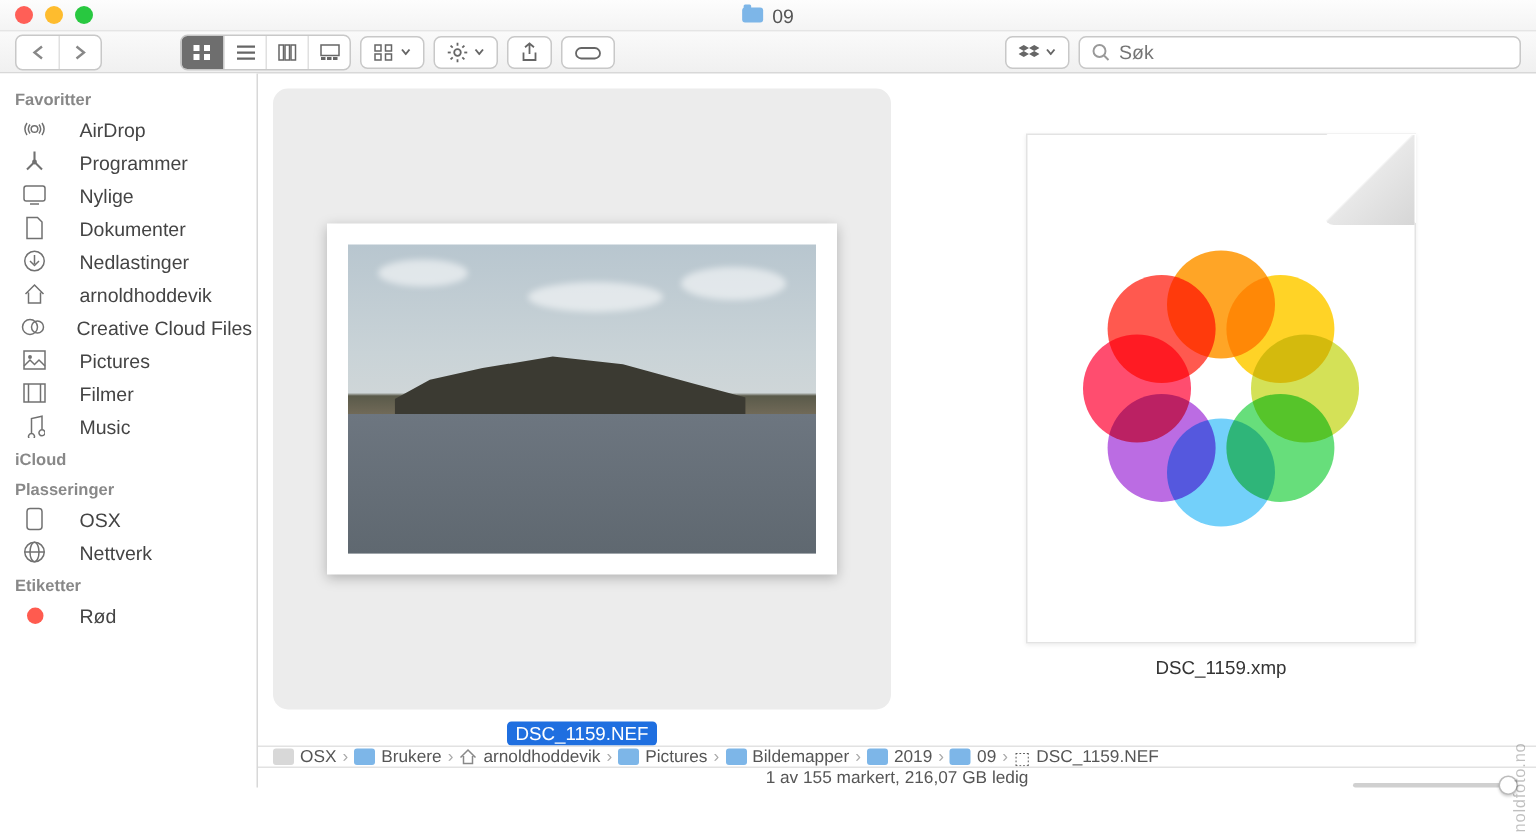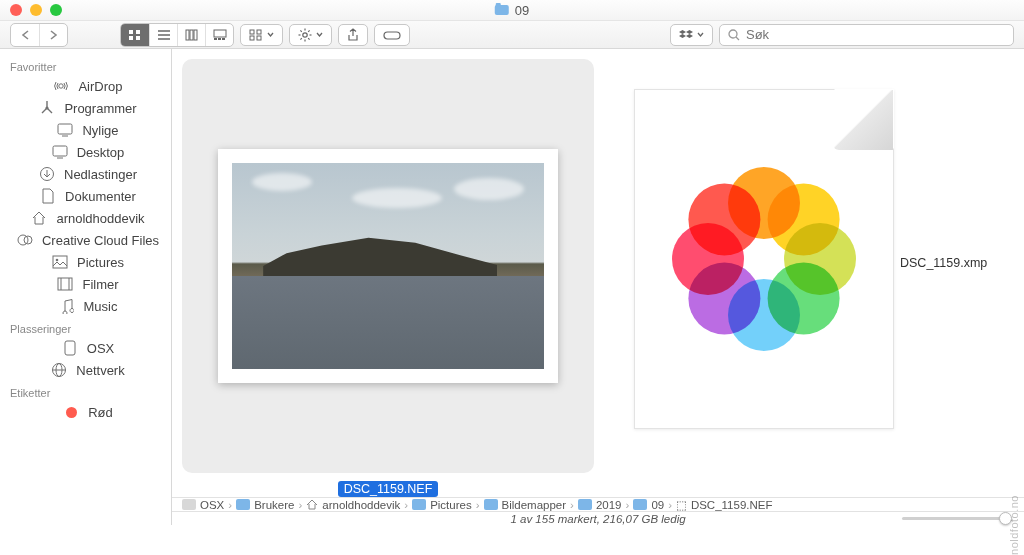--- a/index.html
+++ b/index.html
@@ -26,58 +26,58 @@
 .tb-item + .tb-item { border-left: 1px solid #e0e0e0;}
 .tb-item.active { background:#6e6e6e; color:#fff; }
 .tb-single { border:1px solid #c8c8c8; border-radius:5px; background:#fff; height:22px; padding: 0 8px; display:flex; align-items:center; gap:4px; color:#666;}
 .flex-spacer { flex: 1; }
 .search-box { border:1px solid #c8c8c8; border-radius:5px; background:#fff; height:22px; width:295px; display:flex; align-items:center; padding: 0 8px; gap:6px; color:#999;}
 .search-box input { border:none; outline:none; flex:1; font-size:13px; background:transparent; }
 
 
 .body { display:flex; height: 476px; }
 .sidebar { width: 172px; background:#fff; border-right:1px solid #d8d8d8; padding: 6px 0 0 0; overflow:hidden;}
-.sb-heading { font-size:11px; color:#888; padding: 6px 10px 2px; }
-.sb-item { display:flex; align-items:center; gap:8px; padding: 3px 10px 3px 14px; color:#444; cursor:default; white-space:nowrap; overflow:hidden; text-overflow:ellipsis;justify-content:center;}
+.sb-heading { font-size:11px; color:#888; padding: 6px 10px 2px; font-weight: bold; }
+.sb-item { display:flex; align-items:center; gap:21px; padding: 3px 10px 3px 14px; color:#444; cursor:default; white-space:nowrap; overflow:hidden; text-overflow:ellipsis;}
 .sb-icon { width:18px; height:16px; display:flex; align-items:center; justify-content:center; color:#717171; }
 .tag-dot { width:11px; height:11px; border-radius:50%; }
 
 .content { flex:1; display:flex; flex-direction:column; }
 .files { flex:1; display:flex; gap:40px; padding: 10px 30px 0 10px; align-items:flex-start; }
 
 
 .sel-wrap { width: 412px; height:414px; background:#ececec; border-radius:10px; display:flex; align-items:center; justify-content:center; }
 .photo-frame { background:#fff; padding:14px; box-shadow: 0 2px 8px rgba(0,0,0,0.25); }
 .photo { width: 312px; height: 206px; background: linear-gradient(to bottom, #b8c6cf 0%, #c9d3d7 35%, #cfd6d8 48%, #5a5a4a 49%, #716a58 55%, #6e7680 56%, #6a737c 100%); position:relative; overflow:hidden;}
 .photo .sky-cloud { position:absolute; background:rgba(255,255,255,0.55); border-radius:50%; filter:blur(2px);}
 .photo .mountain { position:absolute; bottom:45%; left:10%; width:75%; height:25%; background:#3b3a32; clip-path: polygon(0 80%, 10% 55%, 25% 40%, 45% 25%, 65% 35%, 85% 60%, 100% 78%, 100% 100%, 0 100%);}
 .photo .sea { position:absolute; bottom:0; left:0; right:0; height:45%; background:linear-gradient(#6d7680,#5f6870);}
 .file1-label-wrap { text-align:center; }
 .file-label { display:inline-block; margin-top:8px; padding: 1px 6px; border-radius:3px; font-size:12.5px;}
 .file-label.selected { background:#1f6fe0; color:#fff; }
 
 
-.xmp-tile { flex:1; display:flex; flex-direction:row; align-items:center; padding-top: 30px;}
+.xmp-tile { flex:1; display:flex; flex-direction:column; align-items:center; padding-top: 30px;}
 .doc-icon { width:260px; height:340px; background:#fff; border:1px solid #e3e3e3; position:relative; display:flex; align-items:center; justify-content:center; box-shadow: 0 1px 3px rgba(0,0,0,0.08);}
 .doc-icon::after { content:""; position:absolute; top:0; right:0; width:60px; height:60px; background:linear-gradient(135deg, transparent 48%, #e8e8e8 50%, #d6d6d6 100%); border-bottom-left-radius: 6px;}
 .doc-icon::before { content:""; position:absolute; top:-1px; right:-1px; width:60px; height:60px; background:#fff; clip-path: polygon(100% 0, 0 0, 100% 100%);}
 .photos-flower { width: 210px; height:210px; position:relative; }
 .petal { position:absolute; width:72px; height:72px; border-radius:50%; left:50%; top:50%; transform-origin: 50% 50%; opacity: 0.85; mix-blend-mode: multiply;}
 
 
 .pathbar { height: 22px; border-top:1px solid #e2e2e2; display:flex; align-items:center; gap:4px; padding: 0 10px; font-size:11.5px; color:#555; overflow:hidden;}
 .pb-item { display:flex; align-items:center; gap:4px; white-space:nowrap;}
 .pb-sep { color:#aaa; }
 .pb-icon { width:14px; height:11px; display:inline-block; }
 .pb-folder { background:#7db6e8; border-radius:2px; position:relative;}
 .pb-drive { background:#d8d8d8; border-radius:2px;}
 .pb-home { color:#888; }
 
 
-.statusbar { height: 22px; border-top:1px solid #e2e2e2; display:flex; align-items:center; justify-content:center; font-size:11.5px; color:#555; position:relative;font-style:italic;}
+.statusbar { height: 22px; border-top:1px solid #e2e2e2; display:flex; align-items:flex-end; justify-content:center; font-size:11.5px; color:#555; position:relative;}
 .zoom-slider { position:absolute; right:12px; display:flex; align-items:center; gap:6px;}
 .slider-track { width:110px; height:3px; background:#d0d0d0; border-radius:2px; position:relative;}
 .slider-thumb { position:absolute; right:0; top:-5px; width:13px; height:13px; background:#fff; border:1px solid #bbb; border-radius:50%; box-shadow:0 1px 2px rgba(0,0,0,0.2);}
 
 svg { display:block; }
 .watermark { position:absolute; right:4px; bottom:60px; transform: rotate(-90deg); transform-origin: right bottom; font-size:11px; color:rgba(0,0,0,0.25); letter-spacing:0.5px;}
 </style>
 </head>
 <body>
 
@@ -222,43 +222,34 @@
         <span class="sb-icon">
           <svg width="16" height="14">
             <rect x="1" y="1" width="14" height="10" rx="1.5" fill="none" stroke="currentColor"></rect>
             <line x1="5" y1="13" x2="11" y2="13" stroke="currentColor"></line>
           </svg>
         </span>
         <span>Nylige</span>
       </div>
     <div class="sb-item">
         <span class="sb-icon">
-          <svg width="16" height="14">
-            <rect x="1" y="1" width="14" height="10" rx="1.5" fill="none" stroke="currentColor"></rect>
-            <line x1="5" y1="13" x2="11" y2="13" stroke="currentColor"></line>
-          </svg>
-        </span>
-        <span>Desktop</span>
+          <svg width="14" height="16">
+            <path d="M2 1 h7 l3 3 v11 h-10 z" fill="none" stroke="currentColor"></path>
+          </svg>
+        </span>
+        <span>Dokumenter</span>
       </div>
     <div class="sb-item">
         <span class="sb-icon">
           <svg width="16" height="16">
             <circle cx="8" cy="8" r="6.5" fill="none" stroke="currentColor"></circle>
             <path d="M8 4 v6 M5 8 l3 3 l3 -3" fill="none" stroke="currentColor"></path>
           </svg>
         </span>
         <span>Nedlastinger</span>
-      </div>
-    <div class="sb-item">
-        <span class="sb-icon">
-          <svg width="14" height="16">
-            <path d="M2 1 h7 l3 3 v11 h-10 z" fill="none" stroke="currentColor"></path>
-          </svg>
-        </span>
-        <span>Dokumenter</span>
       </div>
     <div class="sb-item">
         <span class="sb-icon">
           <svg width="16" height="16">
             <path d="M2 8 L8 2 L14 8 M4 7 v7 h8 v-7" fill="none" stroke="currentColor"></path>
           </svg>
         </span>
         <span>arnoldhoddevik</span>
       </div>
     <div class="sb-item">
@@ -292,20 +283,21 @@
       </div>
     <div class="sb-item">
         <span class="sb-icon">
           <svg width="14" height="16">
             <path d="M5 13 a2 2 0 1 0 0.01 0 M5 13 V3 l7-1.5 v9 a2 2 0 1 0 0.01 0" fill="none" stroke="currentColor"></path>
           </svg>
         </span>
         <span>Music</span>
       </div>
 
+    <div class="sb-heading">iCloud</div>
 
     <div class="sb-heading">Plasseringer</div>
     <div class="sb-item">
         <span class="sb-icon">
           <svg width="14" height="16">
             <rect x="2" y="1" width="10" height="14" rx="2" fill="none" stroke="currentColor"></rect>
           </svg>
         </span>
         <span>OSX</span>
       </div>

